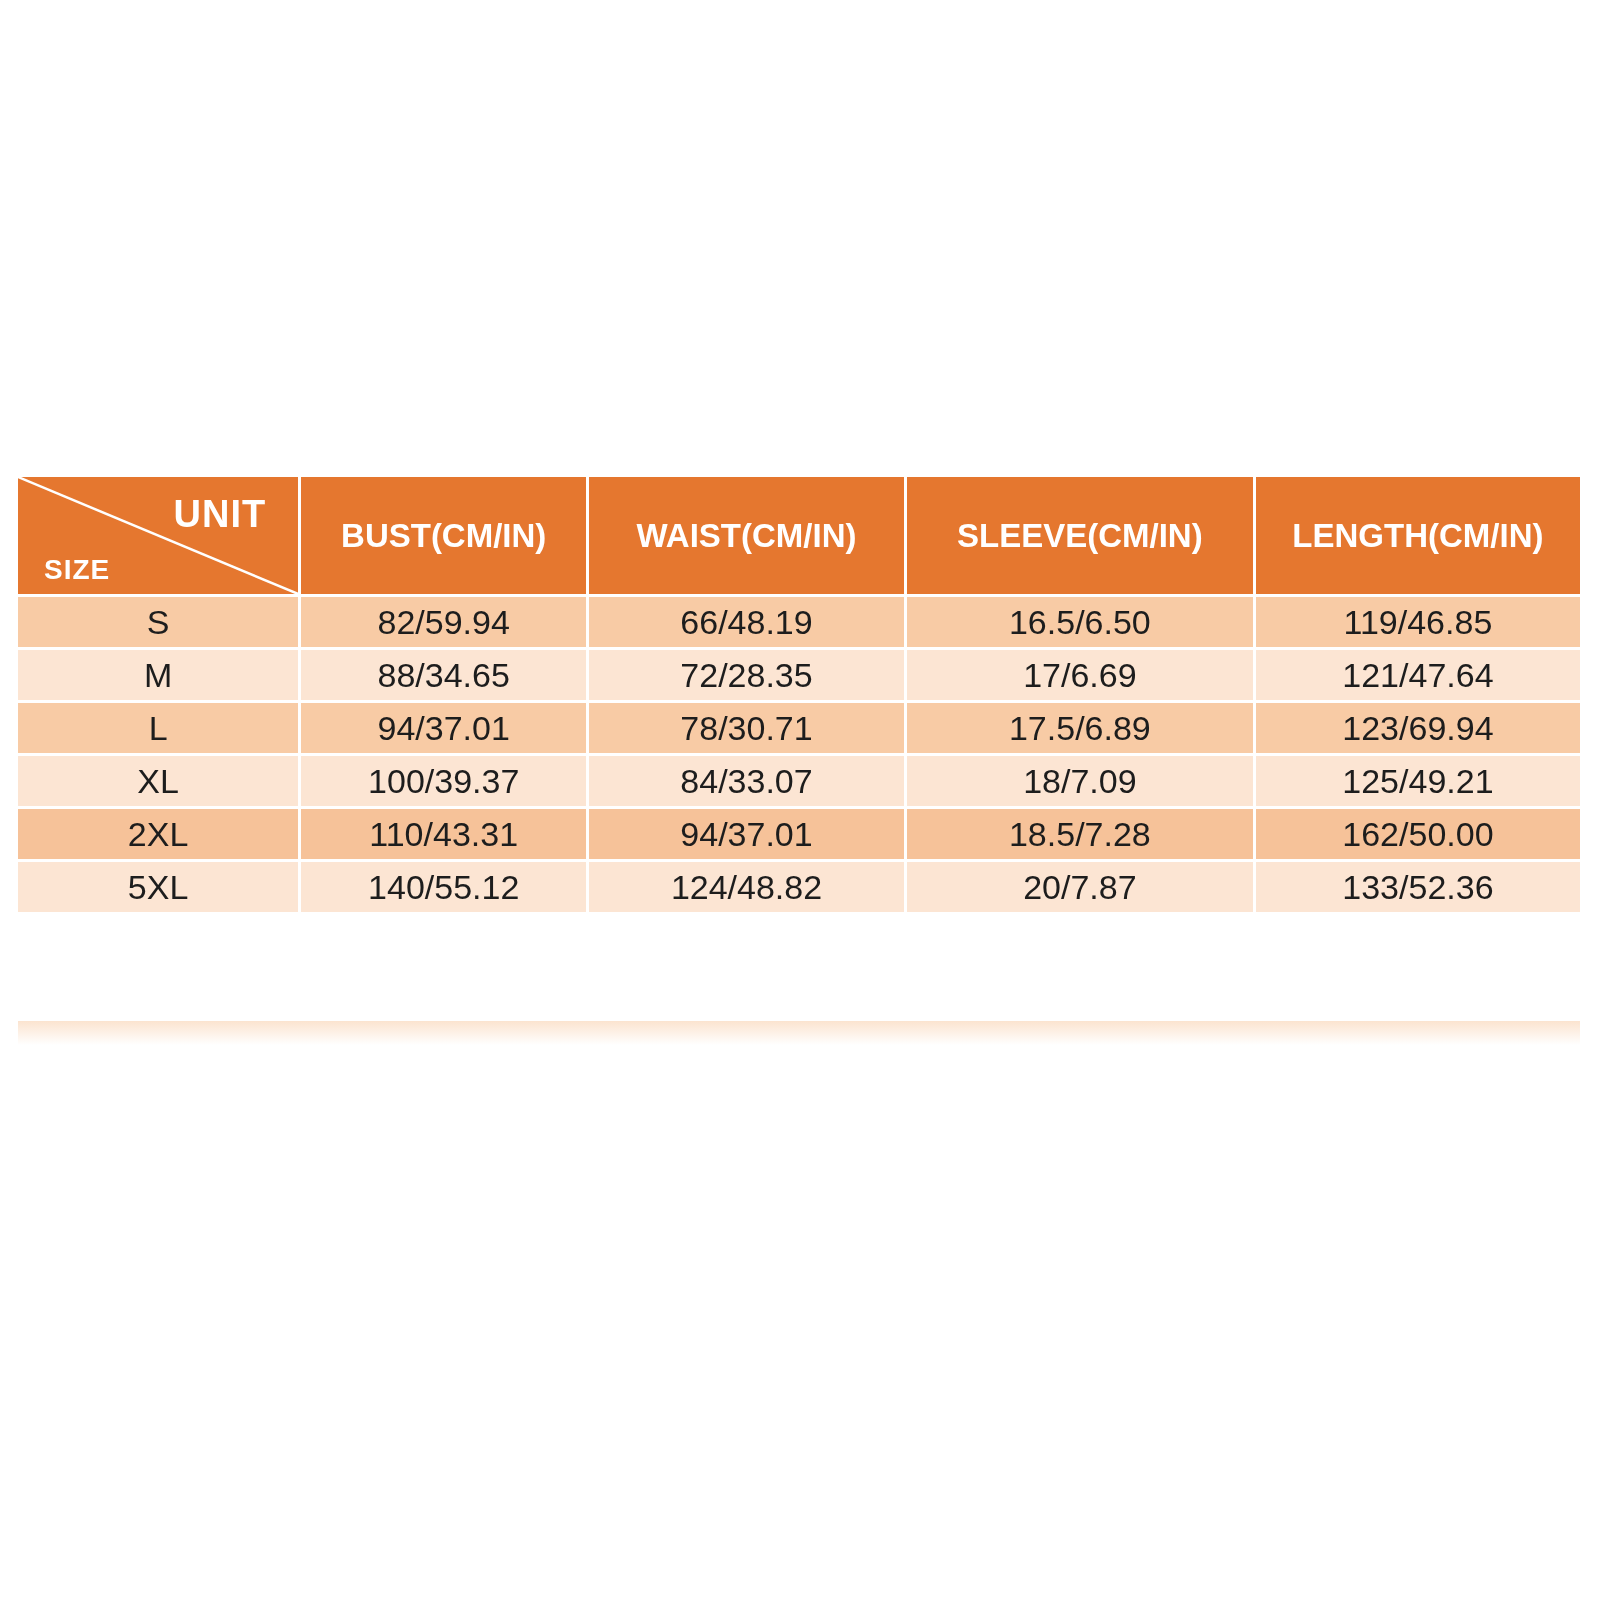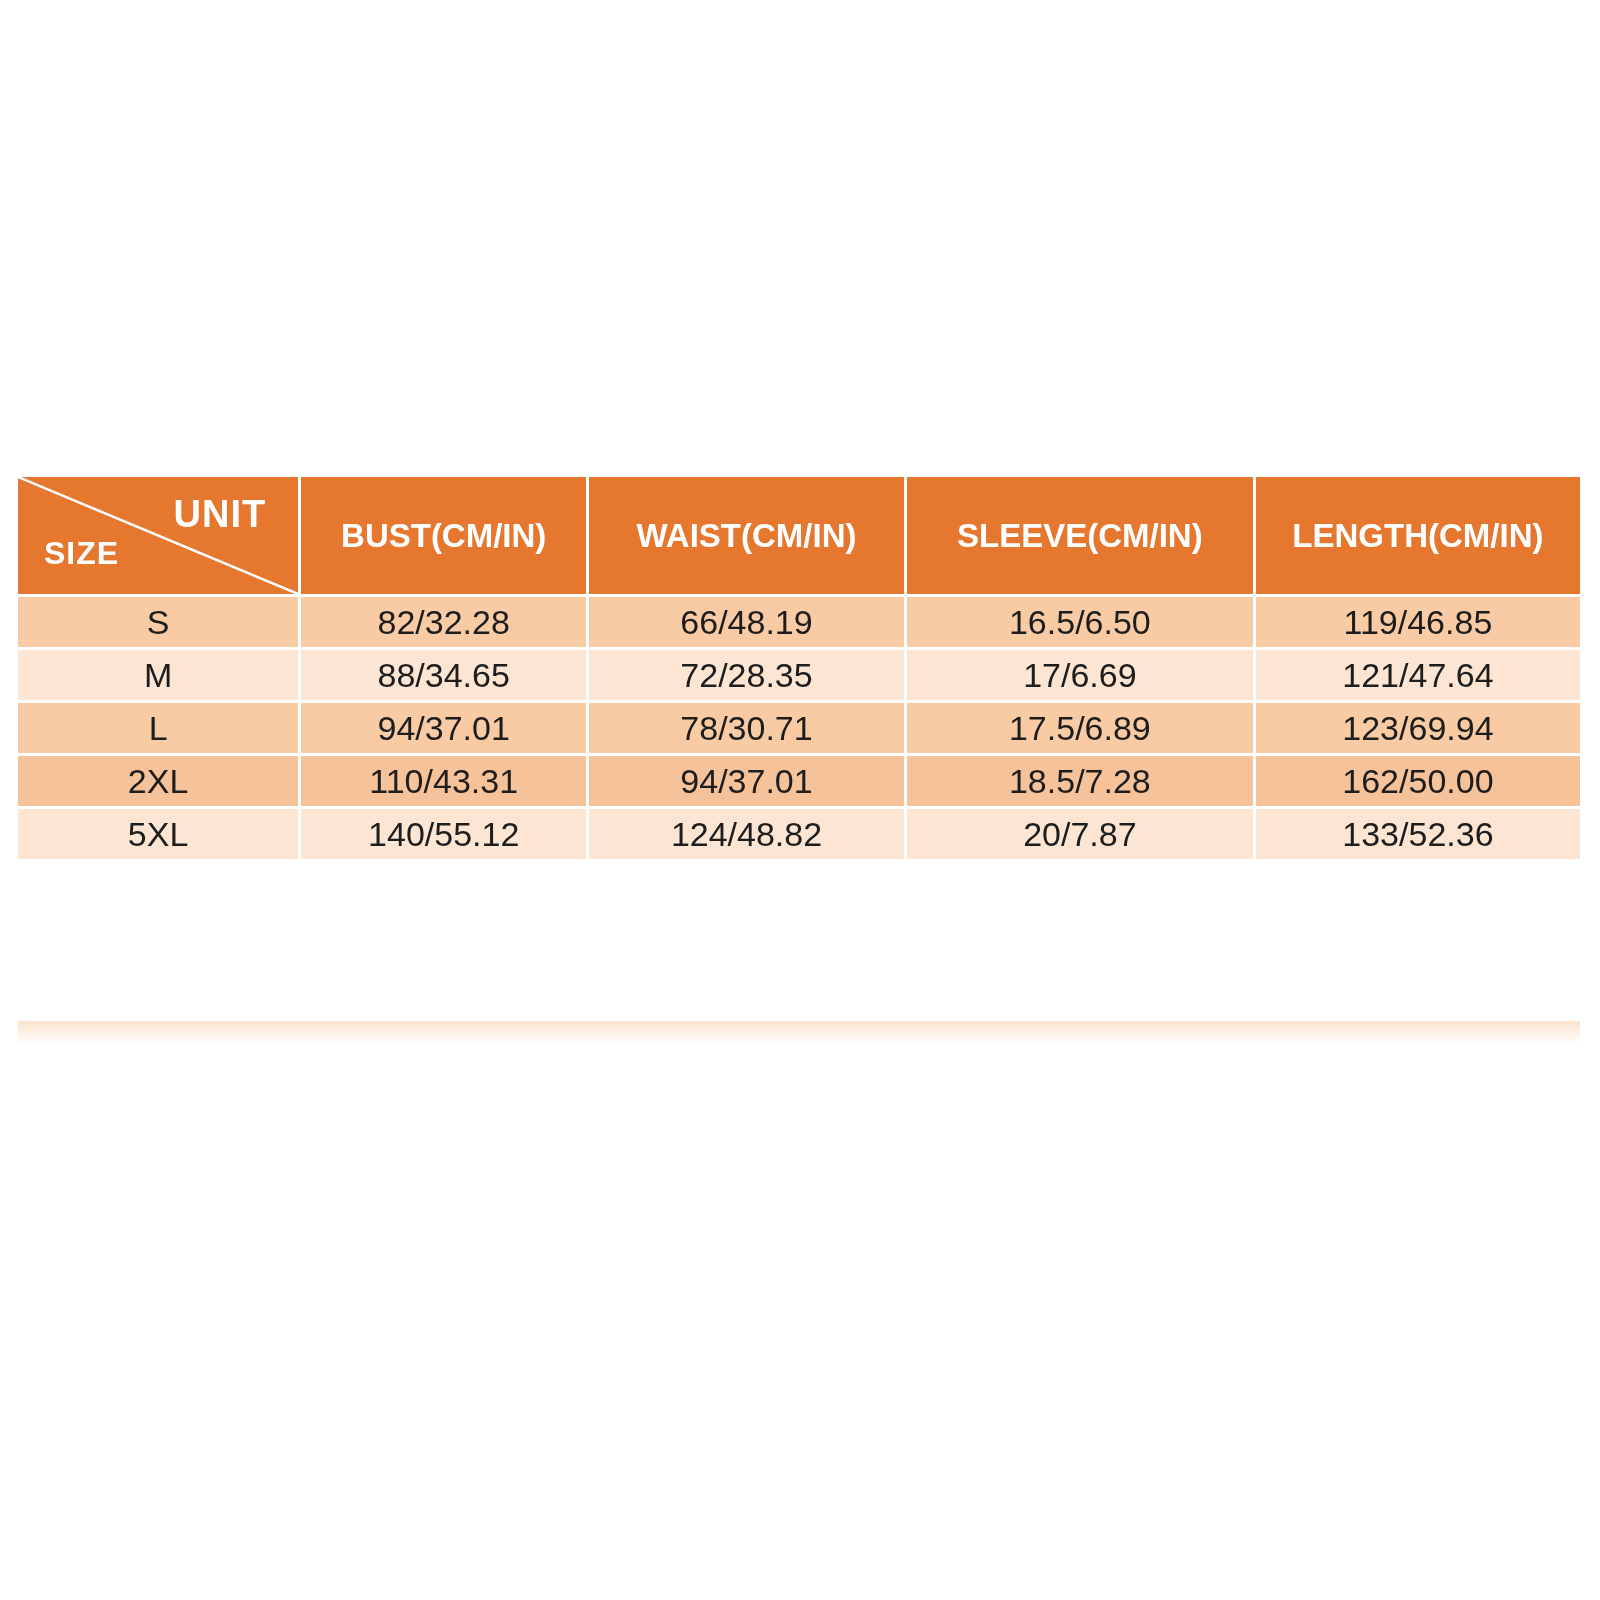--- a/index.html
+++ b/index.html
@@ -51,23 +51,23 @@
   }
   .corner-unit {
     position: absolute;
     top: 16px;
     right: 32px;
     font-size: 38px;
     letter-spacing: 1px;
   }
   .corner-size {
     position: absolute;
-    bottom: 22px;
+    bottom: 8px;
     left: 26px;
-    font-size: 32px;
+    font-size: 28px;
     letter-spacing: 1px;
   }
   td {
     height: 50px;
     padding: 0;
     text-align: center;
     vertical-align: middle;
     font-size: 34px;
     color: var(--text, #1d1d1d);
   }
@@ -110,38 +110,45 @@
       <th>BUST(CM/IN)</th>
           <th>WAIST(CM/IN)</th>
           <th>SLEEVE(CM/IN)</th>
           <th>LENGTH(CM/IN)</th>
         </tr>
     </thead>
     <tbody>
 
     <tr class="dark">
           <td>S</td>
-          <td>82/32.28</td>
+          <td>82/59.94</td>
           <td>66/48.19</td>
           <td>16.5/6.50</td>
           <td>119/46.85</td>
         </tr>
         <tr class="light">
           <td>M</td>
           <td>88/34.65</td>
           <td>72/28.35</td>
           <td>17/6.69</td>
           <td>121/47.64</td>
         </tr>
         <tr class="dark">
           <td>L</td>
           <td>94/37.01</td>
           <td>78/30.71</td>
           <td>17.5/6.89</td>
           <td>123/69.94</td>
+        </tr>
+        <tr class="light">
+          <td>XL</td>
+          <td>100/39.37</td>
+          <td>84/33.07</td>
+          <td>18/7.09</td>
+          <td>125/49.21</td>
         </tr>
         <tr class="dark alt">
           <td>2XL</td>
           <td>110/43.31</td>
           <td>94/37.01</td>
           <td>18.5/7.28</td>
           <td>162/50.00</td>
         </tr>
         <tr class="light">
           <td>5XL</td>

